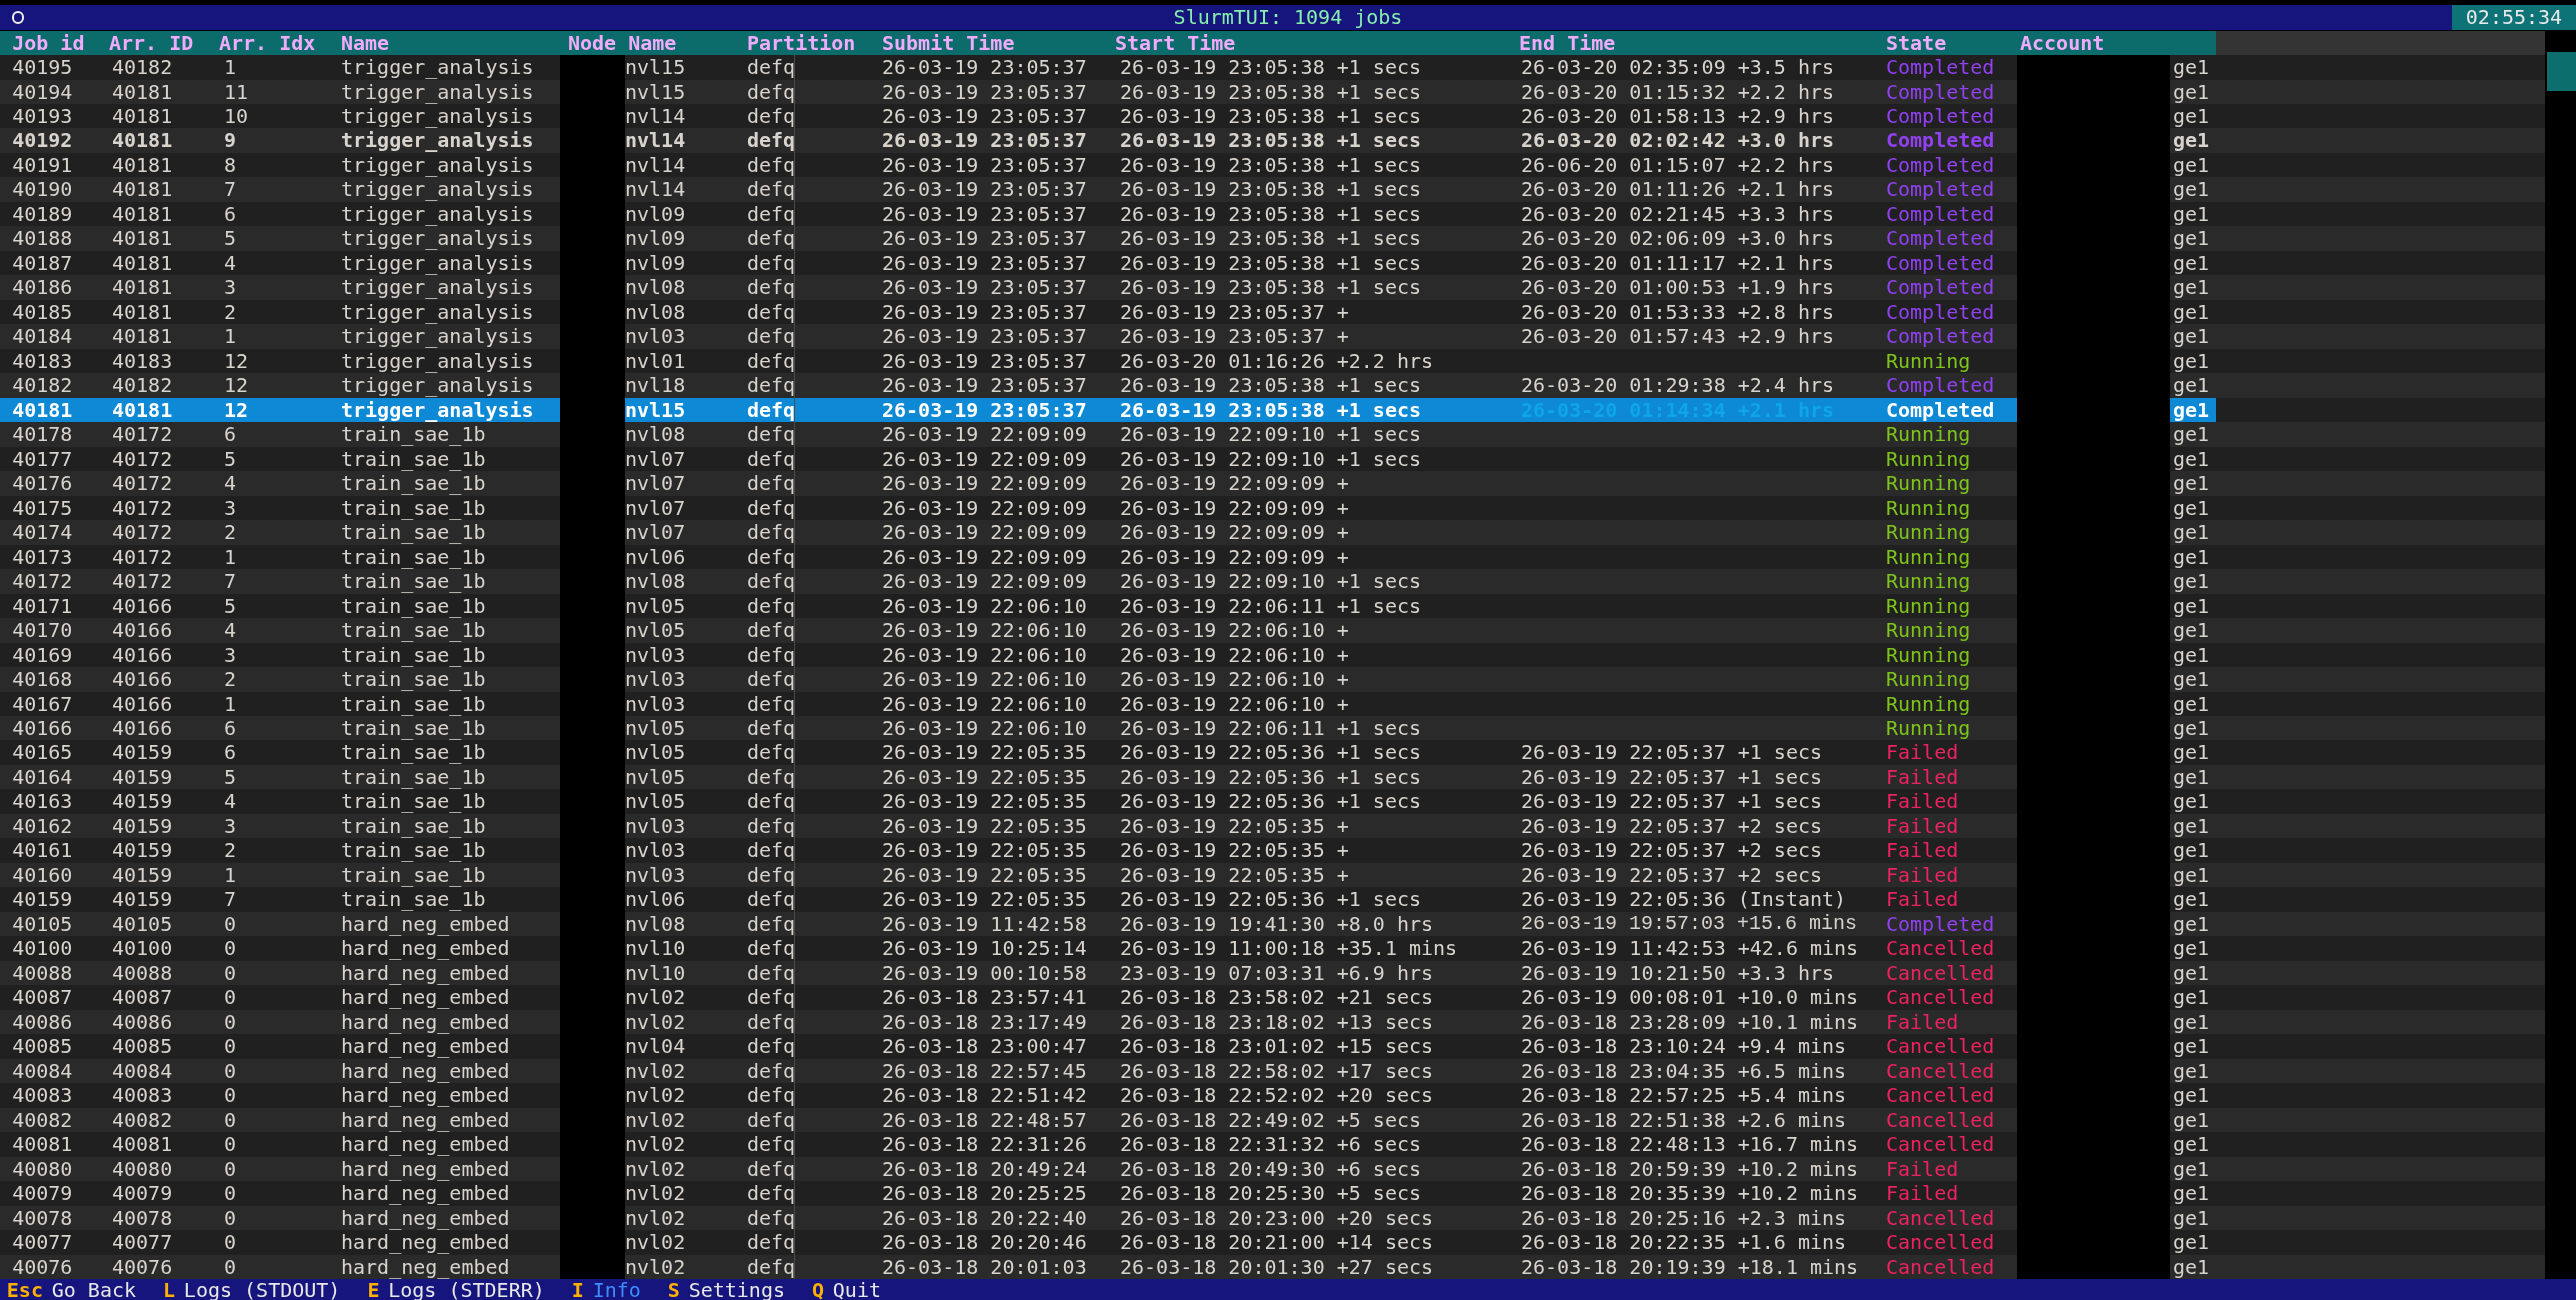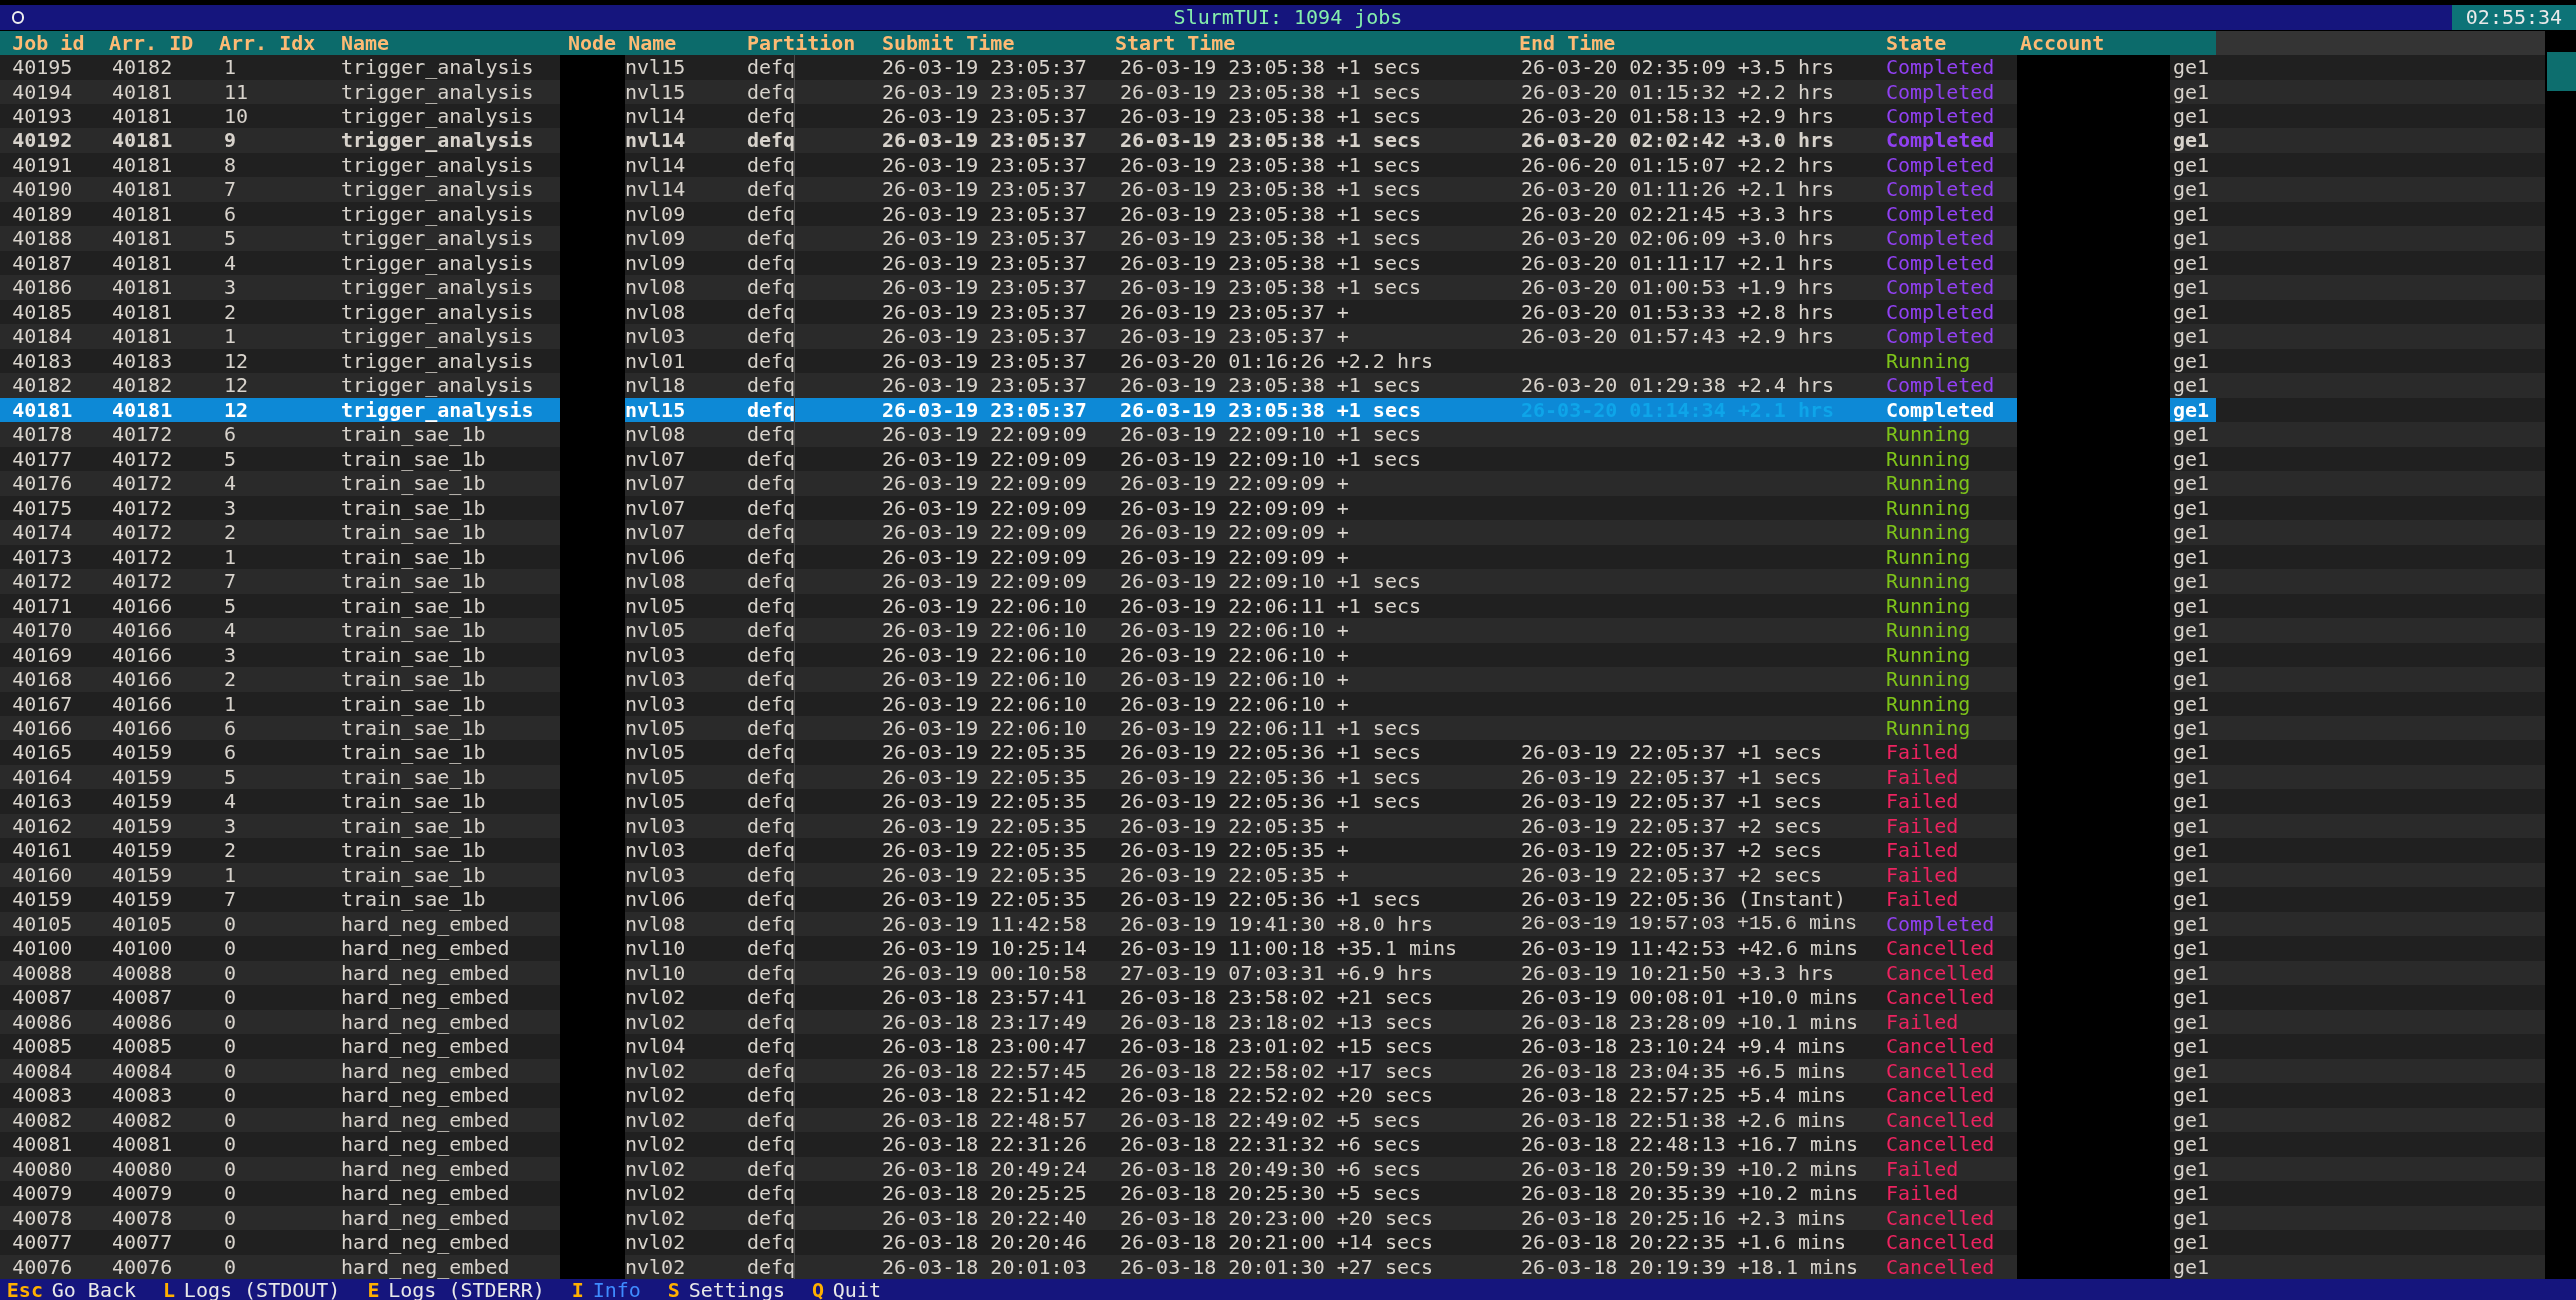--- a/index.html
+++ b/index.html
@@ -5,21 +5,21 @@
   html,body{margin:0;padding:0;background:#000;}
   body{width:2576px;height:1301px;position:relative;overflow:hidden;
        font-family:"DejaVu Sans Mono","Liberation Mono",monospace;
        font-size:20px;color:#d8d3cc;}
   .titlebar{position:absolute;left:0;top:5.4px;width:2576px;height:25px;background:#15157d;}
   .title{position:absolute;left:0;top:0;width:100%;text-align:center;line-height:25px;color:#86efac;}
   .spinner{position:absolute;left:11.6px;top:6.1px;width:8.2px;height:8.2px;border:2.7px solid #efefef;border-radius:50%;}
   .clock{position:absolute;right:0;top:0;width:124px;height:25px;background:#0d7377;
          text-align:center;line-height:25px;color:#e9e9e9;}
   .headerrow{position:absolute;left:0;top:31px;width:2216px;height:24.5px;background:#0c6b6b;}
-  .headerrow .cell{font-weight:bold;color:#fdba74;}
+  .headerrow .cell{font-weight:bold;color:#f0abfc;}
   .header-ext{position:absolute;left:2216px;top:31px;width:329px;height:24.5px;background:#343434;}
   .rows{position:absolute;left:0;top:55px;width:2545px;height:1224px;}
   .row{position:absolute;left:0;width:2545px;height:24.5px;}
   .selbg{position:absolute;left:0;top:0;width:2216px;height:24.5px;background:#0d89d6;}
   .cell{position:absolute;top:0;line-height:24.5px;white-space:pre;}
   .colsep{position:absolute;left:794px;top:55px;width:1.4px;height:1224px;background:#4a4a4a;z-index:3;}
   .redact{position:absolute;background:#000;z-index:4;}
   .gutter{position:absolute;left:2545px;top:31px;width:31px;height:1249px;background:#000;}
   .thumb{position:absolute;left:2547px;top:52px;width:28.6px;height:39px;background:#0d6e6e;}
   .footer{position:absolute;left:0;top:1279px;width:2576px;height:22px;background:#15157d;
@@ -522,21 +522,21 @@
       <span class="cell" style="left: 2173px;">ge1</span>
     </div>
     <div class="row" style="top: 906px; background: rgb(42, 42, 42);">
       <span class="cell" style="left: 12.2px;">40088</span>
       <span class="cell" style="left: 112px;">40088</span>
       <span class="cell" style="left: 224px;">0</span>
       <span class="cell" style="left: 341px;">hard_neg_embed</span>
       <span class="cell" style="left: 625px;">nvl10</span>
       <span class="cell" style="left: 747px;">defq</span>
       <span class="cell" style="left: 882px;">26-03-19 00:10:58</span>
-      <span class="cell" style="left: 1120px;">27-03-19 07:03:31 +6.9 hrs</span>
+      <span class="cell" style="left: 1120px;">23-03-19 07:03:31 +6.9 hrs</span>
       <span class="cell" style="left: 1521px;">26-03-19 10:21:50 +3.3 hrs</span>
       <span class="cell" style="left: 1886px; color: rgb(237, 35, 96);">Cancelled</span>
       <span class="cell" style="left: 2173px;">ge1</span>
     </div>
     <div class="row" style="top: 930px; background: rgb(32, 32, 32);">
       <span class="cell" style="left: 12.2px;">40087</span>
       <span class="cell" style="left: 112px;">40087</span>
       <span class="cell" style="left: 224px;">0</span>
       <span class="cell" style="left: 341px;">hard_neg_embed</span>
       <span class="cell" style="left: 625px;">nvl02</span>

